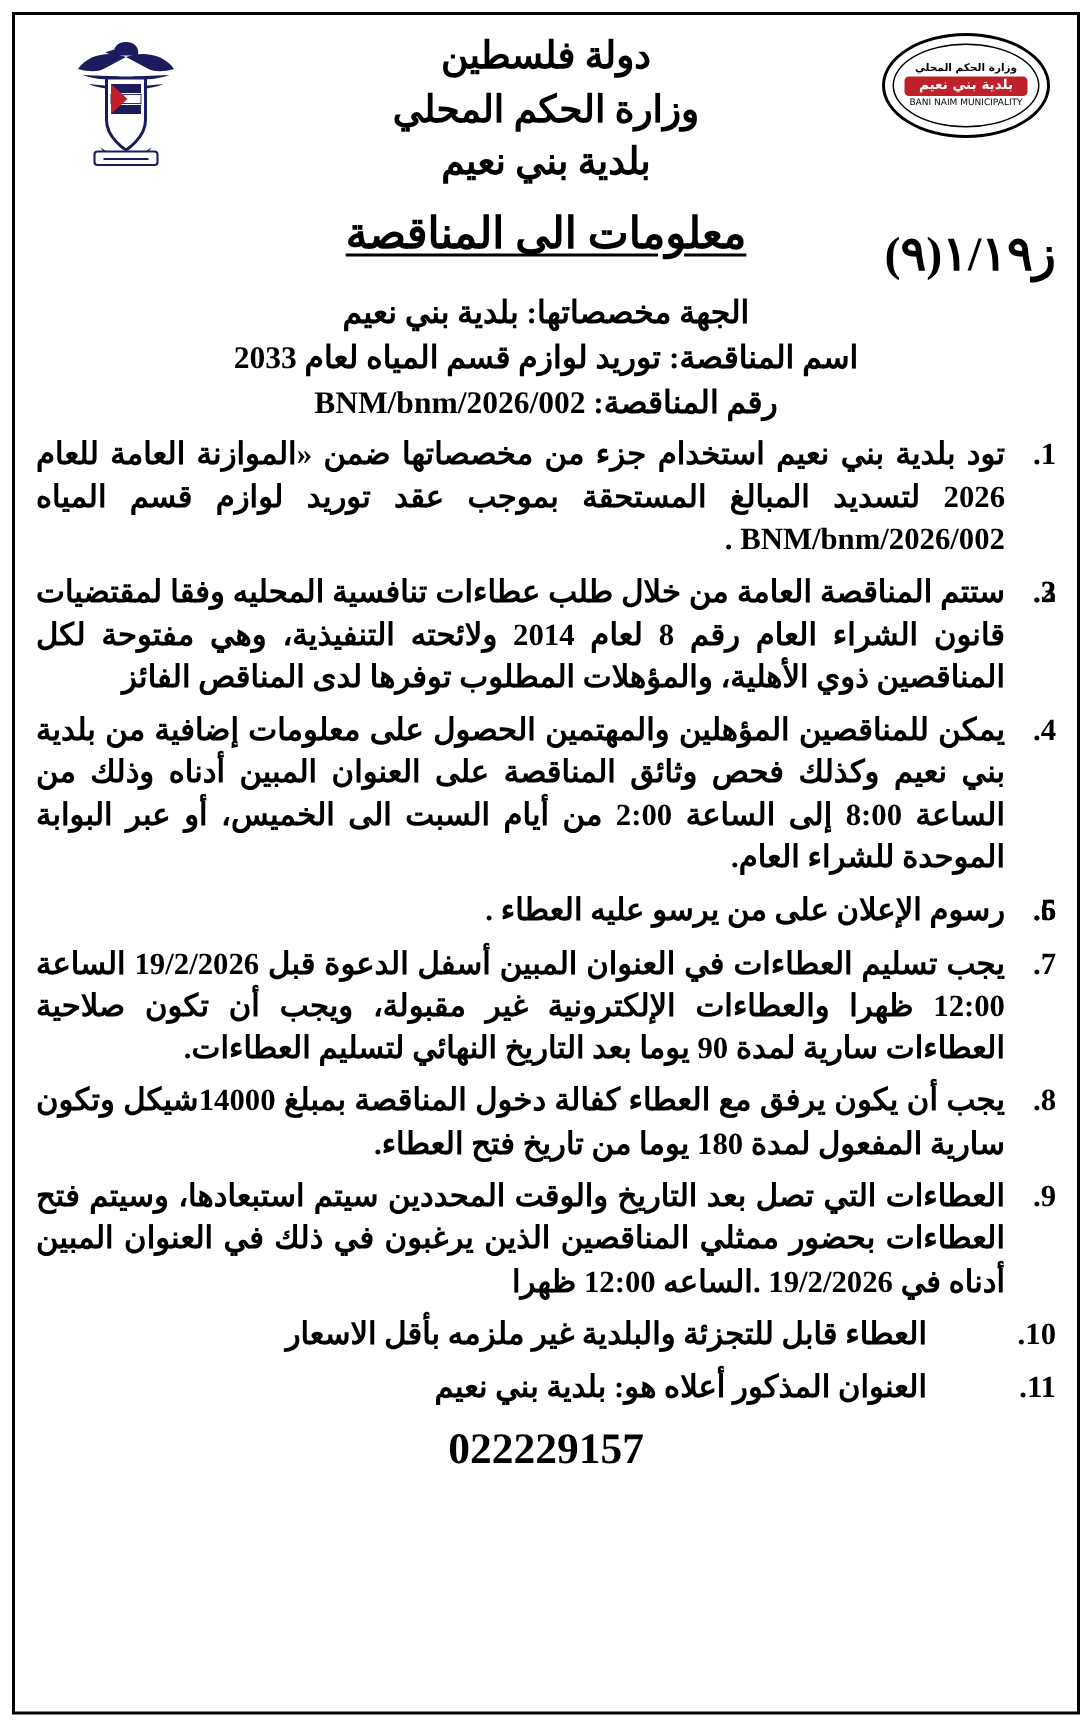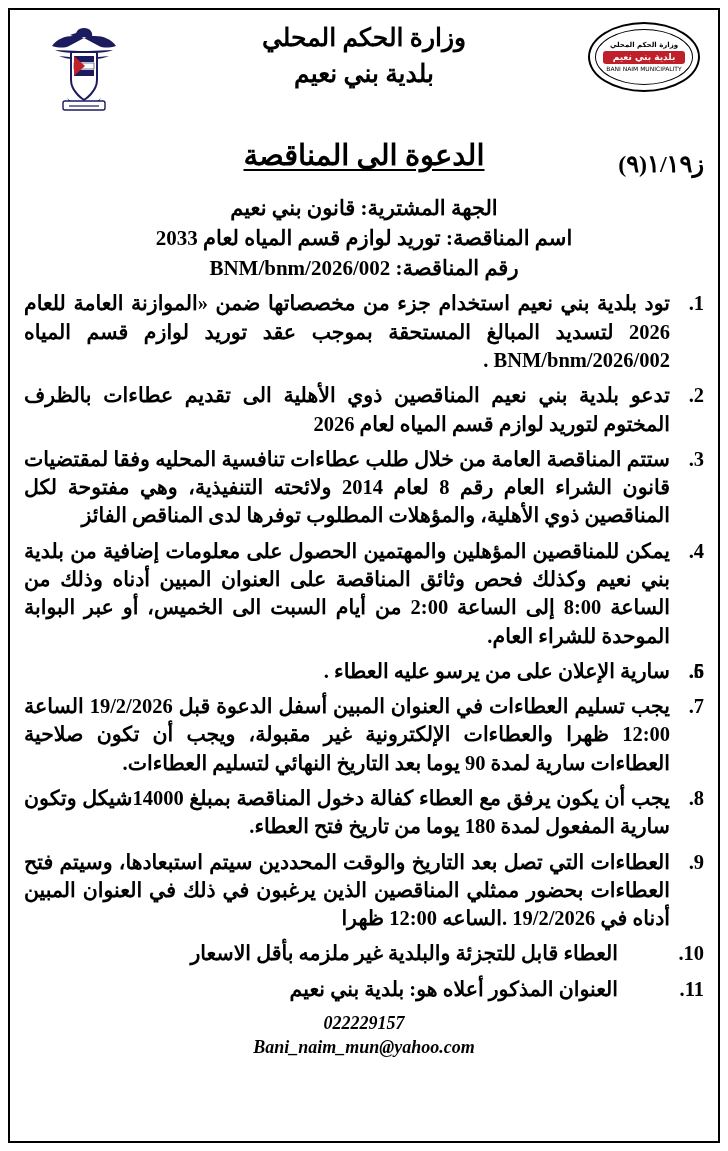--- a/index.html
+++ b/index.html
@@ -121,21 +121,21 @@
     font-weight: bold;
     text-decoration: underline;
     text-underline-offset: 4px;
     display: inline-block;
     margin-top: 2px;
   }
   .ref-code {
     position: absolute;
     right: 0;
     top: 14px;
-    font-size: 24px;
+    font-size: 32px;
     font-weight: bold;
     direction: rtl;
     text-align: right;
   }
 
   
   .meta {
     text-align: center;
     margin-top: 2px;
   }
@@ -180,45 +180,45 @@
   ol.clauses > li.indented .num {
     right: -30px;
   }
 
   
   .footer {
     text-align: center;
     margin-top: 8px;
   }
   .footer div {
-    font-size: 18px;
+    font-size: 29px;
     font-weight: bold;
     line-height: 1.35;
     direction: ltr;
-    font-style: italic;
   }
 </style>
 </head>
 <body>
 
 <div class="page">
 
   <div class="header">
 
     <div class="logo-left">
       <div class="seal">
         <div class="seal-inner">
           <div class="seal-top">وزارة الحكم المحلي</div>
           <div class="seal-band">بلدية بني نعيم</div>
           <div class="seal-sub">BANI NAIM MUNICIPALITY</div>
         </div>
       </div>
     </div>
 
     <div class="header-center">
+      <div>دولة فلسطين</div>
       <div>وزارة الحكم المحلي</div>
       <div>بلدية بني نعيم</div>
     </div>
 
     <div class="logo-right">
       <div class="emblem">
         <svg width="74" height="92" viewBox="0 0 74 92" xmlns="http://www.w3.org/2000/svg">
           <g fill="none" stroke="#1b1b5e" stroke-width="1.6">
 
             <path d="M37 16 C26 12, 12 14, 5 24 C12 26, 18 26, 22 24" fill="#1b1b5e" stroke="none"></path>
@@ -242,55 +242,54 @@
           <path d="M20 76 C28 84, 46 84, 54 76 C48 88, 26 88, 20 76 Z" fill="#1b1b5e"></path>
           <rect x="16" y="79" width="42" height="9" rx="2" fill="#ffffff" stroke="#1b1b5e" stroke-width="1.4"></rect>
           <path d="M22 84 h30" stroke="#1b1b5e" stroke-width="1.2"></path>
         </svg>
       </div>
     </div>
   </div>
 
   <div class="title-row">
     <span class="ref-code">ز١/١٩(٩)</span>
-    <span class="main-title">الدعوة الى المناقصة</span>
+    <span class="main-title">معلومات الى المناقصة</span>
   </div>
 
   <div class="meta">
-    <div>الجهة المشترية: قانون بني نعيم</div>
+    <div>الجهة مخصصاتها: بلدية بني نعيم</div>
     <div>اسم المناقصة: توريد لوازم قسم المياه لعام 2033</div>
     <div>
       <span>رقم المناقصة:</span>
       <span class="ltr">BNM/bnm/2026/002</span>
     </div>
   </div>
 
   <ol class="clauses">
     <li>
       <span class="num">1.</span>
       <span>تود بلدية بني نعيم استخدام جزء من مخصصاتها ضمن «الموازنة العامة للعام 2026  لتسديد المبالغ المستحقة  بموجب عقد  توريد لوازم قسم المياه BNM/bnm/2026/002 .</span>
     </li>
     <li>
       <span class="num">2.</span>
-      <span>تدعو بلدية بني نعيم المناقصين ذوي الأهلية الى تقديم عطاءات بالظرف المختوم لتوريد لوازم قسم المياه لعام 2026</span>
     </li>
     <li>
       <span class="num">3.</span>
       <span>ستتم المناقصة العامة من خلال طلب عطاءات تنافسية المحليه وفقا لمقتضيات قانون الشراء العام رقم 8 لعام 2014 ولائحته التنفيذية، وهي مفتوحة لكل المناقصين ذوي الأهلية، والمؤهلات المطلوب توفرها لدى المناقص الفائز</span>
     </li>
     <li>
       <span class="num">4.</span>
       <span>يمكن للمناقصين المؤهلين والمهتمين الحصول على معلومات إضافية من بلدية بني نعيم وكذلك فحص وثائق المناقصة على العنوان المبين أدناه وذلك من الساعة 8:00 إلى الساعة 2:00 من أيام السبت الى الخميس، أو عبر البوابة الموحدة للشراء العام.</span>
     </li>
     <li>
       <span class="num">5.</span>
     </li>
     <li>
       <span class="num">6.</span>
-      <span>سارية الإعلان على من يرسو عليه العطاء .</span>
+      <span>رسوم الإعلان على من يرسو عليه العطاء .</span>
     </li>
     <li>
       <span class="num">7.</span>
       <span>يجب تسليم العطاءات في العنوان المبين أسفل الدعوة قبل  19/2/2026  الساعة 12:00 ظهرا  والعطاءات الإلكترونية غير مقبولة، ويجب أن تكون صلاحية العطاءات سارية لمدة 90 يوما بعد التاريخ النهائي لتسليم العطاءات.</span>
     </li>
     <li>
       <span class="num">8.</span>
       <span>يجب أن يكون يرفق مع العطاء كفالة دخول المناقصة بمبلغ 14000شيكل  وتكون سارية المفعول لمدة 180 يوما من تاريخ فتح العطاء.</span>
     </li>
     <li>
@@ -302,16 +301,15 @@
       <span>العطاء قابل للتجزئة والبلدية غير ملزمه بأقل الاسعار</span>
     </li>
     <li class="indented">
       <span class="num">11.</span>
       <span>العنوان المذكور أعلاه هو: بلدية بني نعيم</span>
     </li>
   </ol>
 
   <div class="footer">
     <div>022229157</div>
-    <div>Bani_naim_mun@yahoo.com</div>
   </div>
 
 </div>
 
 </body></html>

